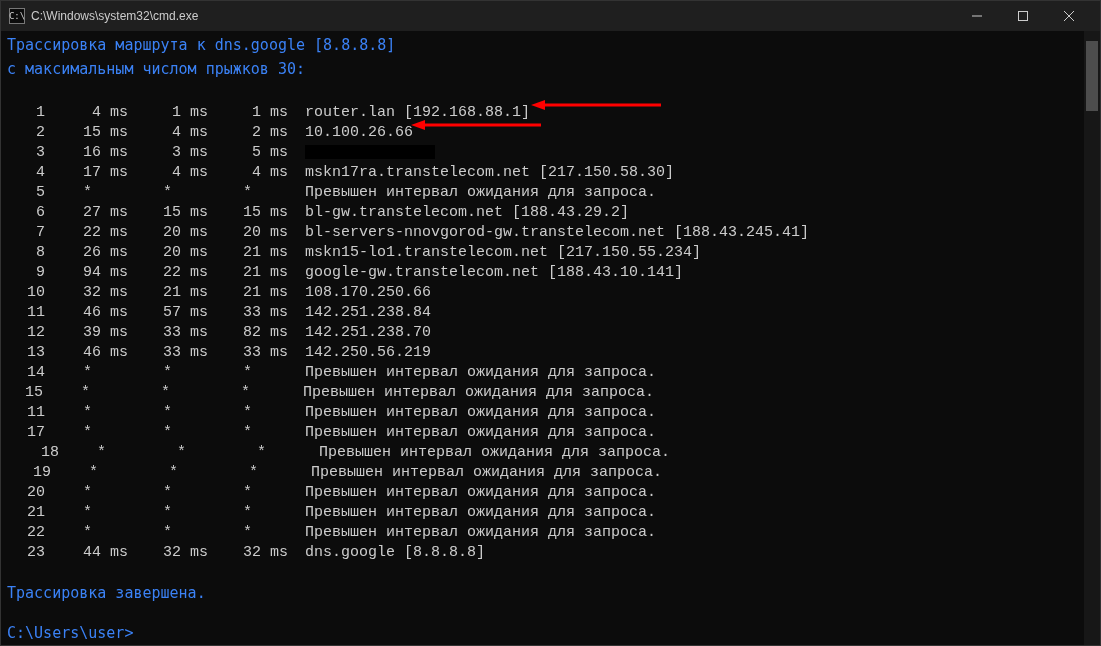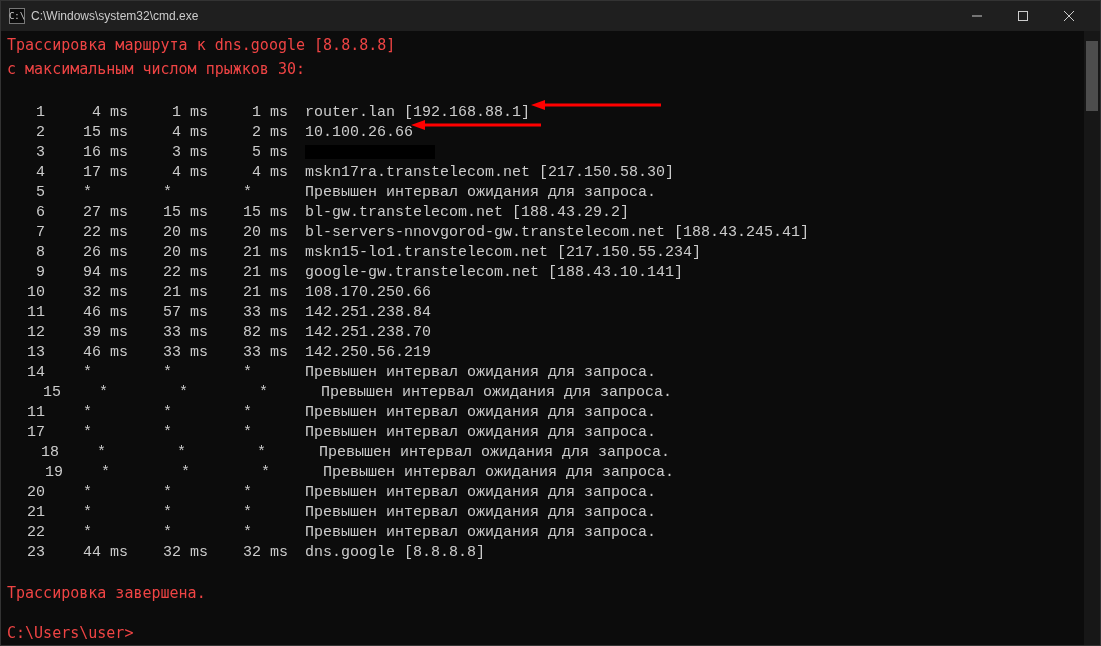--- a/index.html
+++ b/index.html
@@ -74,21 +74,21 @@
     right: 2px;
     top: 10px;
     width: 12px;
     height: 70px;
     background: #4d4d4d;
   }
   pre.term {
     padding: 4px 6px 4px 6px;
     line-height: 20px;
     white-space: pre;
-    color: #ef4444;
+    color: #3b82f6;
   }
   .row {
     display: flex;
     line-height: 20px;
     height: 20px;
     white-space: pre;
   }
   .hop { width: 40px; text-align: right; padding-right: 2px; }
   .col { width: 80px; text-align: right; padding-right: 2px; }
   .gap { width: 18px; }
@@ -146,25 +146,25 @@
         <div class="row" style="padding-left: 6px;"><span class="hop">  5</span><span class="col">    *    </span><span class="col">    *    </span><span class="col">    *    </span><span class="gap">  </span><span class="host">Превышен интервал ожидания для запроса.</span></div>
         <div class="row" style="padding-left: 6px;"><span class="hop">  6</span><span class="col">    27 ms</span><span class="col">    15 ms</span><span class="col">    15 ms</span><span class="gap">  </span><span class="host">bl-gw.transtelecom.net [188.43.29.2]</span></div>
         <div class="row" style="padding-left: 6px;"><span class="hop">  7</span><span class="col">    22 ms</span><span class="col">    20 ms</span><span class="col">    20 ms</span><span class="gap">  </span><span class="host">bl-servers-nnovgorod-gw.transtelecom.net [188.43.245.41]</span></div>
         <div class="row" style="padding-left: 6px;"><span class="hop">  8</span><span class="col">    26 ms</span><span class="col">    20 ms</span><span class="col">    21 ms</span><span class="gap">  </span><span class="host">mskn15-lo1.transtelecom.net [217.150.55.234]</span></div>
         <div class="row" style="padding-left: 6px;"><span class="hop">  9</span><span class="col">    94 ms</span><span class="col">    22 ms</span><span class="col">    21 ms</span><span class="gap">  </span><span class="host">google-gw.transtelecom.net [188.43.10.141]</span></div>
         <div class="row" style="padding-left: 6px;"><span class="hop"> 10</span><span class="col">    32 ms</span><span class="col">    21 ms</span><span class="col">    21 ms</span><span class="gap">  </span><span class="host">108.170.250.66</span></div>
         <div class="row" style="padding-left: 6px;"><span class="hop"> 11</span><span class="col">    46 ms</span><span class="col">    57 ms</span><span class="col">    33 ms</span><span class="gap">  </span><span class="host">142.251.238.84</span></div>
         <div class="row" style="padding-left: 6px;"><span class="hop"> 12</span><span class="col">    39 ms</span><span class="col">    33 ms</span><span class="col">    82 ms</span><span class="gap">  </span><span class="host">142.251.238.70</span></div>
         <div class="row" style="padding-left: 6px;"><span class="hop"> 13</span><span class="col">    46 ms</span><span class="col">    33 ms</span><span class="col">    33 ms</span><span class="gap">  </span><span class="host">142.250.56.219</span></div>
         <div class="row" style="padding-left: 6px;"><span class="hop"> 14</span><span class="col">    *    </span><span class="col">    *    </span><span class="col">    *    </span><span class="gap">  </span><span class="host">Превышен интервал ожидания для запроса.</span></div>
-        <div class="row" style="padding-left: 22px; align-items: center;"><span class="hop"> 15</span><span class="col">    *    </span><span class="col">    *    </span><span class="col">    *    </span><span class="gap">  </span><span class="host">Превышен интервал ожидания для запроса.</span></div>
+        <div class="row" style="padding-left: 4px; align-items: center;"><span class="hop"> 15</span><span class="col">    *    </span><span class="col">    *    </span><span class="col">    *    </span><span class="gap">  </span><span class="host">Превышен интервал ожидания для запроса.</span></div>
         <div class="row" style="padding-left: 6px;"><span class="hop"> 11</span><span class="col">    *    </span><span class="col">    *    </span><span class="col">    *    </span><span class="gap">  </span><span class="host">Превышен интервал ожидания для запроса.</span></div>
         <div class="row" style="padding-left: 6px;"><span class="hop"> 17</span><span class="col">    *    </span><span class="col">    *    </span><span class="col">    *    </span><span class="gap">  </span><span class="host">Превышен интервал ожидания для запроса.</span></div>
         <div class="row" style="padding-left: 20px;"><span class="hop"> 18</span><span class="col">    *    </span><span class="col">    *    </span><span class="col">    *    </span><span class="gap">  </span><span class="host">Превышен интервал ожидания для запроса.</span></div>
-        <div class="row" style="padding-left: 24px;"><span class="hop"> 19</span><span class="col">    *    </span><span class="col">    *    </span><span class="col">    *    </span><span class="gap">  </span><span class="host">Превышен интервал ожидания для запроса.</span></div>
+        <div class="row" style="padding-left: 12px;"><span class="hop"> 19</span><span class="col">    *    </span><span class="col">    *    </span><span class="col">    *    </span><span class="gap">  </span><span class="host">Превышен интервал ожидания для запроса.</span></div>
         <div class="row" style="padding-left: 6px;"><span class="hop"> 20</span><span class="col">    *    </span><span class="col">    *    </span><span class="col">    *    </span><span class="gap">  </span><span class="host">Превышен интервал ожидания для запроса.</span></div>
         <div class="row" style="padding-left: 6px;"><span class="hop"> 21</span><span class="col">    *    </span><span class="col">    *    </span><span class="col">    *    </span><span class="gap">  </span><span class="host">Превышен интервал ожидания для запроса.</span></div>
         <div class="row" style="padding-left: 6px; align-items: center;"><span class="hop"> 22</span><span class="col">    *    </span><span class="col">    *    </span><span class="col">    *    </span><span class="gap">  </span><span class="host">Превышен интервал ожидания для запроса.</span></div>
         <div class="row" style="padding-left: 6px;"><span class="hop"> 23</span><span class="col">    44 ms</span><span class="col">    32 ms</span><span class="col">    32 ms</span><span class="gap">  </span><span class="host">dns.google [8.8.8.8]</span></div>
       </div>
 
     <div style="height:20px"></div>
     <pre class="term" style="padding-top:0;padding-bottom:0">Трассировка завершена.</pre>
     <div style="height:20px"></div>
     <pre class="term" style="padding-top:0">C:\Users\user&gt;</pre>

